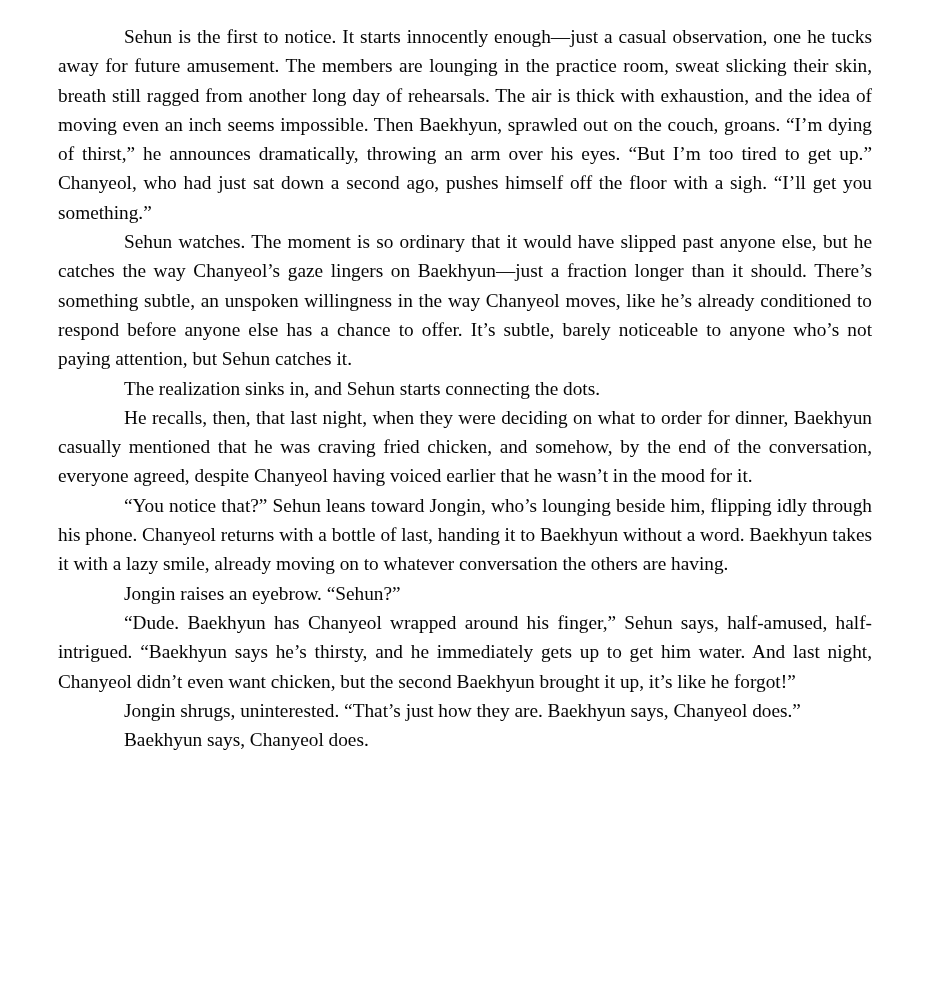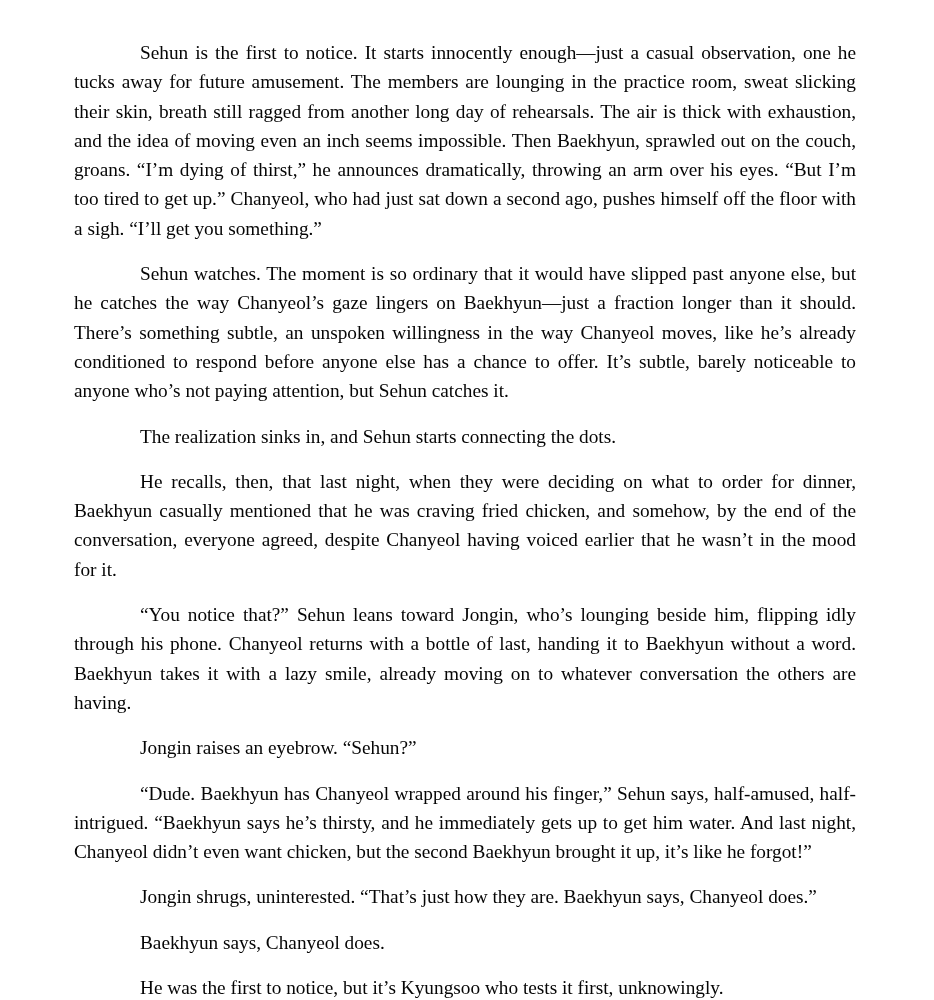--- a/index.html
+++ b/index.html
@@ -22,36 +22,35 @@
     background: #ffffff;
   }
   .doc-body {
     font-size: 19.3px;
     line-height: 29.3px;
     text-align: justify;
     text-justify: inter-word;
     color: #050505;
   }
   p.para {
-    margin: 16px;
+    margin: 0;
     text-indent: 66px;
     hyphens: none;
   }
   p.para.italic {
   }
 </style>
 </head>
 <body>
 
 <div class="page">
   <div class="doc-body">
     <p class="para">Sehun is the first to notice. It starts innocently enough—just a casual observation, one he tucks away for future amusement. The members are lounging in the practice room, sweat slicking their skin, breath still ragged from another long day of rehearsals. The air is thick with exhaustion, and the idea of moving even an inch seems impossible. Then Baekhyun, sprawled out on the couch, groans. “I’m dying of thirst,” he announces dramatically, throwing an arm over his eyes. “But I’m too tired to get up.” Chanyeol, who had just sat down a second ago, pushes himself off the floor with a sigh. “I’ll get you something.”</p>
     <p class="para">Sehun watches. The moment is so ordinary that it would have slipped past anyone else, but he catches the way Chanyeol’s gaze lingers on Baekhyun—just a fraction longer than it should. There’s something subtle, an unspoken willingness in the way Chanyeol moves, like he’s already conditioned to respond before anyone else has a chance to offer. It’s subtle, barely noticeable to anyone who’s not paying attention, but Sehun catches it.</p>
     <p class="para">The realization sinks in, and Sehun starts connecting the dots.</p>
     <p class="para">He recalls, then, that last night, when they were deciding on what to order for dinner, Baekhyun casually mentioned that he was craving fried chicken, and somehow, by the end of the conversation, everyone agreed, despite Chanyeol having voiced earlier that he wasn’t in the mood for it.</p>
     <p class="para">“You notice that?” Sehun leans toward Jongin, who’s lounging beside him, flipping idly through his phone. Chanyeol returns with a bottle of last, handing it to Baekhyun without a word. Baekhyun takes it with a lazy smile, already moving on to whatever conversation the others are having.</p>
     <p class="para">Jongin raises an eyebrow. “Sehun?”</p>
     <p class="para">“Dude. Baekhyun has Chanyeol wrapped around his finger,” Sehun says, half-amused, half-intrigued. “Baekhyun says he’s thirsty, and he immediately gets up to get him water. And last night, Chanyeol didn’t even want chicken, but the second Baekhyun brought it up, it’s like he forgot!”</p>
     <p class="para">Jongin shrugs, uninterested. “That’s just how they are. Baekhyun says, Chanyeol does.”</p>
     <p class="para italic">Baekhyun says, Chanyeol does.</p>
-    <p class="para">He was the first to notice, but it’s Kyungsoo who tests it first, unknowingly.</p>
   </div>
 </div>
 
 </body></html>

